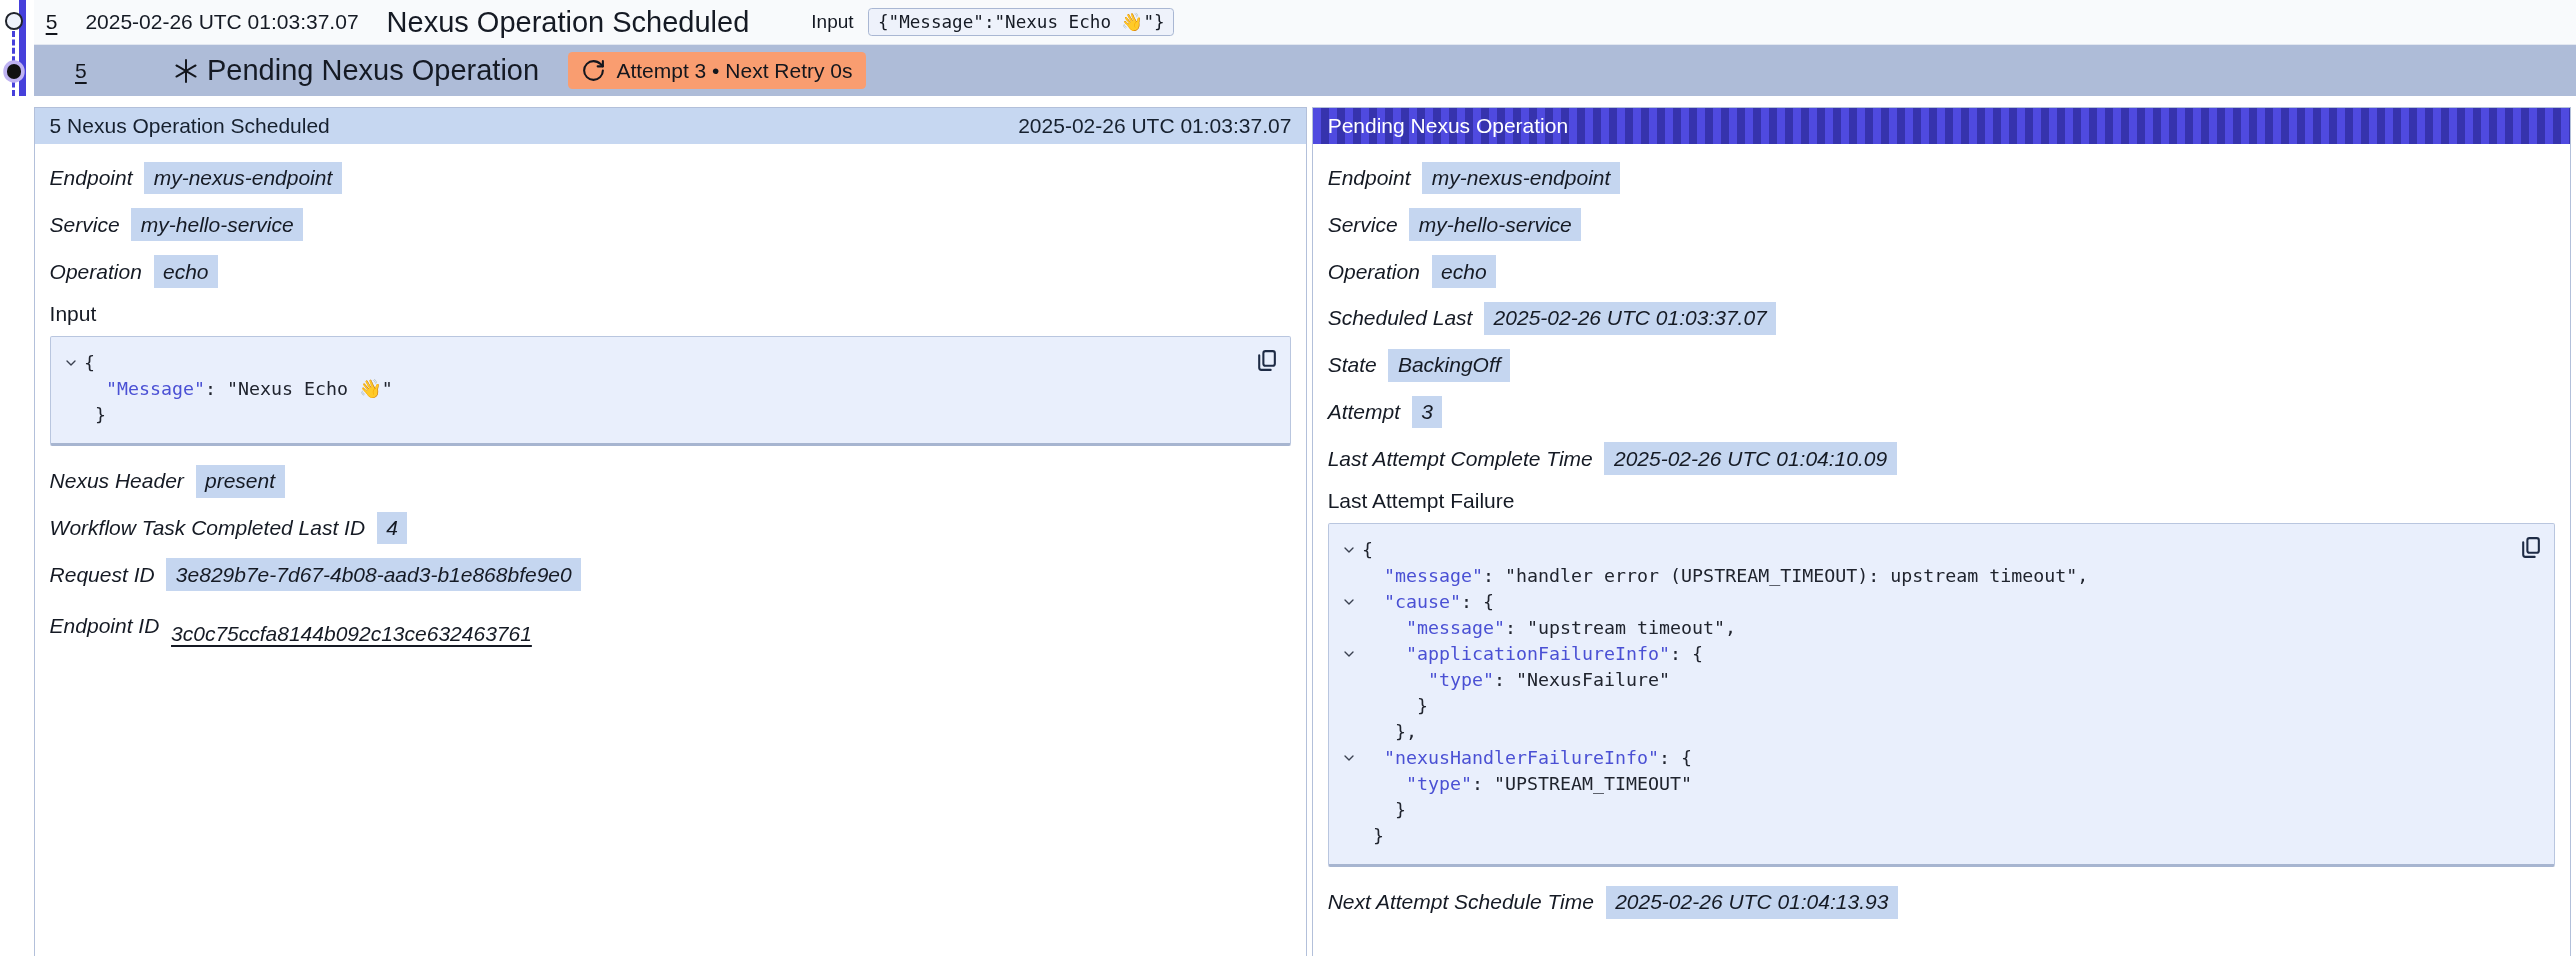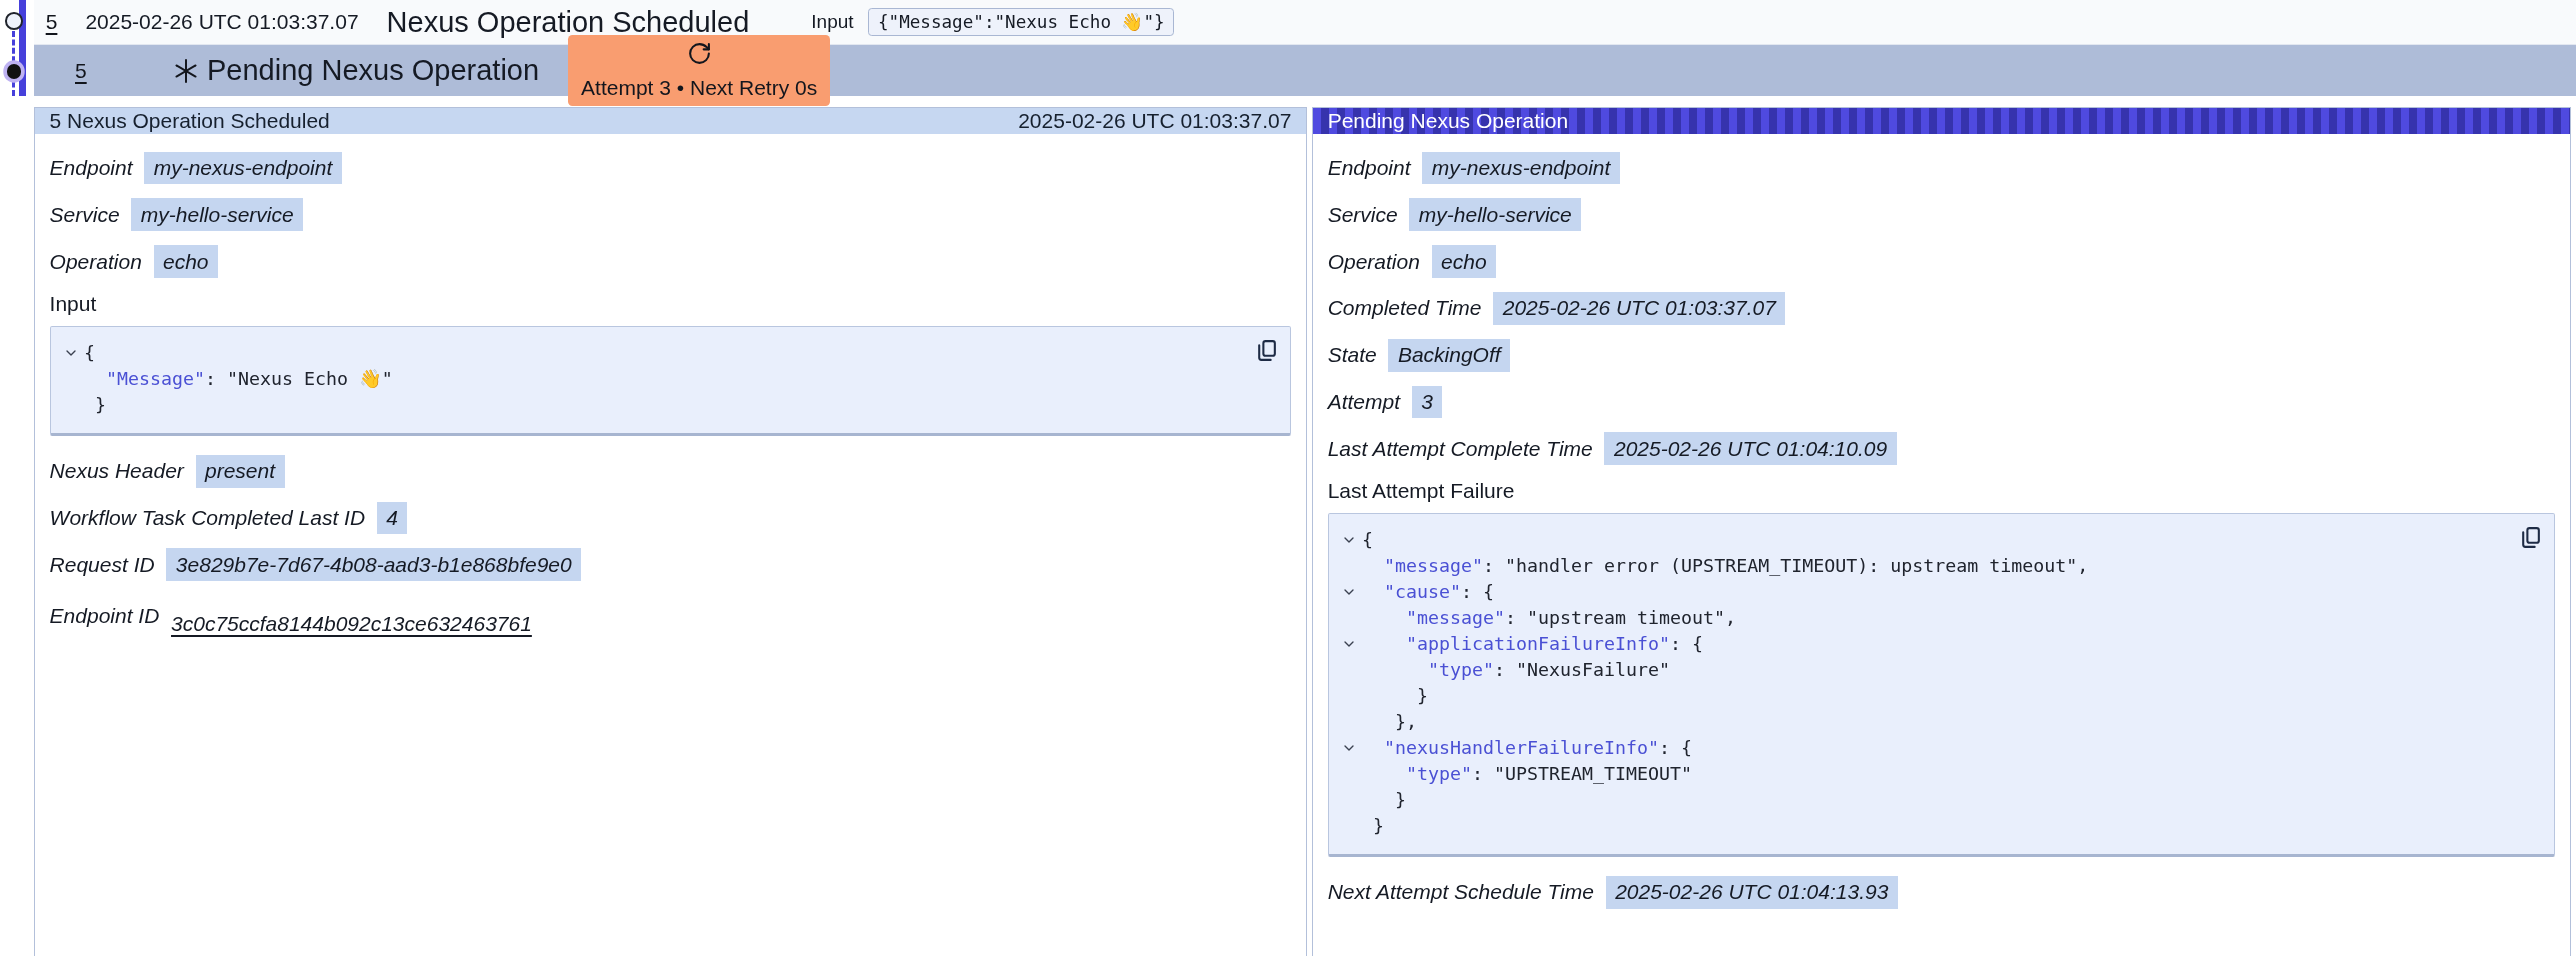--- a/index.html
+++ b/index.html
@@ -25,28 +25,28 @@
   .row-scheduled .event-id { margin-left:11.7px; }
   .row-time { margin-left:28px; }
   .row-title { margin-left:28px; font-weight:400; font-size:29px; }
   .row-input-label { margin-left:62px; font-size:19px; }
   .row-input-chip { margin-left:14.6px; font-family:"DejaVu Sans Mono", monospace; font-size:17.6px;
       background:#eef2fb; border:1.5px solid #a9b7d3; border-radius:3.7px; padding:2.9px 8.8px; }
   .row-pending .event-id { margin-left:41px; }
   .star-icon { margin-left:85px; display:inline-flex; }
   .row-pending .row-title { margin-left:7.3px; }
   .retry-badge { margin-left:29px; display:inline-flex; align-items:center; gap:10.3px;
-      background:var(--retry_badge_bg); border-radius:4.4px; padding:5.9px 13px; font-size:21px; color:#13161d;flex-direction:column; }
+      background:var(--retry_badge_bg); border-radius:4.4px; padding:5.9px 13px; font-size:21px; color:#13161d; }
 
   
   .panels { margin:11px 0 0 34px; width:2537px; display:flex; gap:5.1px; align-items:flex-start; height:1098px; }
   .panel { border:1.5px solid #b3c0da; background:#fff; height:1098px; }
   .panel-left { width:1273px; }
   .panel-right { width:1259px; }
-  .panel-head { height:26px; display:flex; align-items:center; justify-content:space-between; padding:0 14.6px; font-size:21px; }
+  .panel-head { height:36px; display:flex; align-items:center; justify-content:space-between; padding:0 14.6px; font-size:21px; }
   .head-plain { background:var(--panel_header_bg); color:#16202e; }
   .head-striped { background:repeating-linear-gradient(90deg, var(--stripe_light) 0px, var(--stripe_light) 8px,
       var(--stripe_dark) 8px, var(--stripe_dark) 16px); color:#ffffff; font-weight:500; }
   .panel-body { padding:17.6px 14.6px 14.6px 14.6px; }
 
   .field { display:flex; align-items:center; margin-bottom:14px; font-size:21px;font-style:italic; }
   .flabel { margin-right:11.7px; white-space:nowrap; }
   .fvalue.chip { background:var(--chip_bg); border-radius:0; padding:4.4px 9.5px; }
   .fvalue.link { text-decoration:underline; text-underline-offset:4.4px; cursor:pointer;margin-top:17px; }
 
@@ -188,21 +188,21 @@
   </div>
             <div class="field">
     <span class="flabel">Service</span>
     <span class="fvalue chip">my-hello-service</span>
   </div>
             <div class="field">
     <span class="flabel">Operation</span>
     <span class="fvalue chip">echo</span>
   </div>
             <div class="field">
-    <span class="flabel">Completed Time</span>
+    <span class="flabel">Scheduled Last</span>
     <span class="fvalue chip">2025-02-26 UTC 01:03:37.07</span>
   </div>
             <div class="field">
     <span class="flabel">State</span>
     <span class="fvalue chip">BackingOff</span>
   </div>
             <div class="field">
     <span class="flabel">Attempt</span>
     <span class="fvalue chip">3</span>
   </div>

